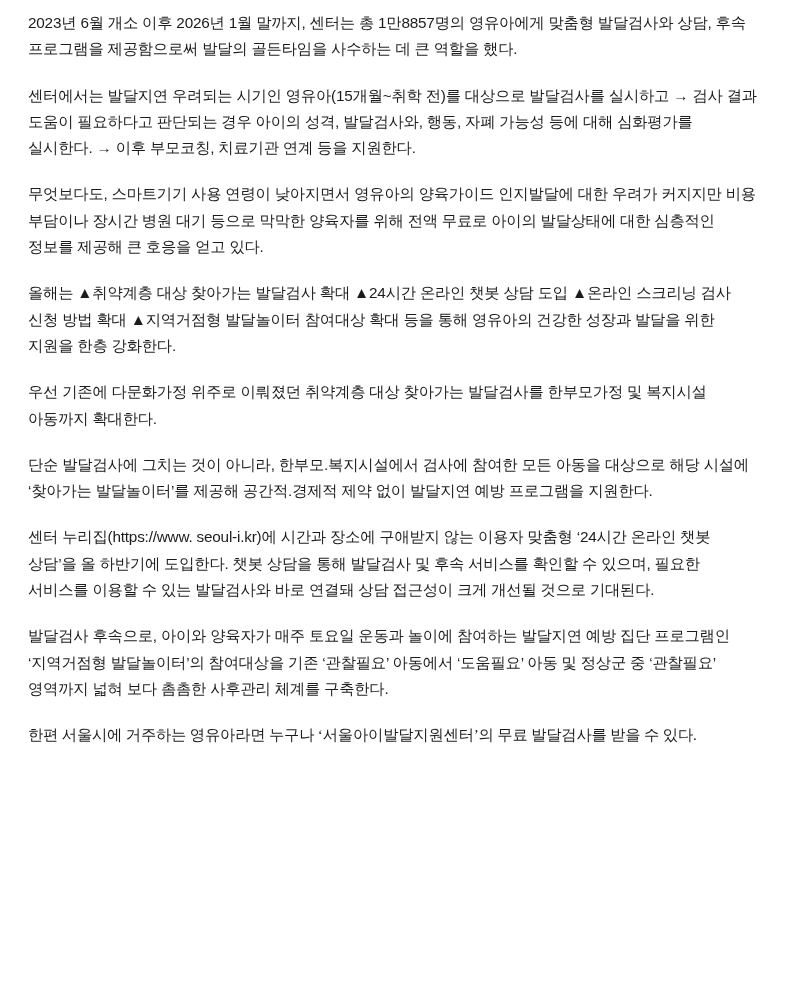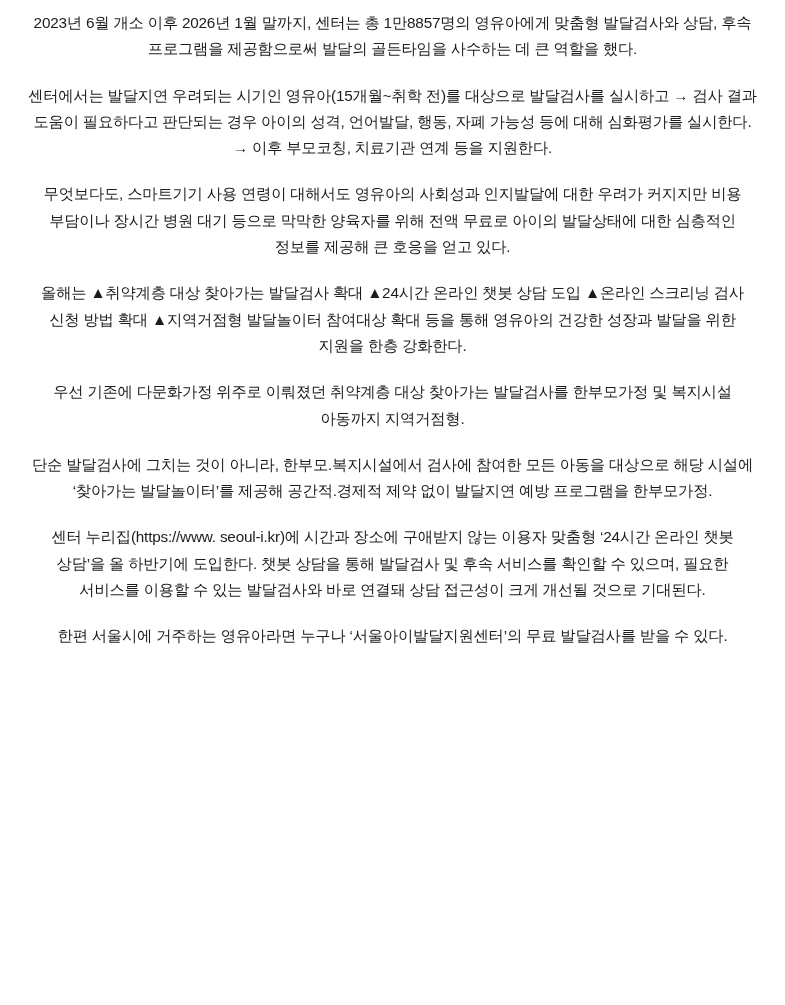--- a/index.html
+++ b/index.html
@@ -17,32 +17,34 @@
     padding: 10px 28px 12px 28px;
     box-sizing: border-box;
     width: 785px;
   }
   .para {
     font-size: 15.3px;
     line-height: 1.72;
     margin: 0 0 20px 0;
     letter-spacing: -0.2px;
     word-break: keep-all;
-    text-align: center;
+    text-align: left;
     color: #1b1b1b;
   }
   .para:last-child {
     margin-bottom: 12px;
+    font-family: Liberation Serif, serif;
   }
 </style>
 </head>
 <body>
 
 <div class="article">
   <p class="para">2023년 6월 개소 이후 2026년 1월 말까지, 센터는 총 1만8857명의 영유아에게 맞춤형 발달검사와 상담, 후속 프로그램을 제공함으로써 발달의 골든타임을 사수하는 데 큰 역할을 했다.</p>
-  <p class="para">센터에서는 발달지연 우려되는 시기인 영유아(15개월~취학 전)를 대상으로 발달검사를 실시하고 → 검사 결과 도움이 필요하다고 판단되는 경우 아이의 성격, 언어발달, 행동, 자폐 가능성 등에 대해 심화평가를 실시한다. → 이후 부모코칭, 치료기관 연계 등을 지원한다.</p>
-  <p class="para">무엇보다도, 스마트기기 사용 연령이 대해서도 영유아의 사회성과 인지발달에 대한 우려가 커지지만 비용 부담이나 장시간 병원 대기 등으로 막막한 양육자를 위해 전액 무료로 아이의 발달상태에 대한 심층적인 정보를 제공해 큰 호응을 얻고 있다.</p>
+  <p class="para">센터에서는 발달지연 우려되는 시기인 영유아(15개월~취학 전)를 대상으로 발달검사를 실시하고 → 검사 결과 도움이 필요하다고 판단되는 경우 아이의 성격, 발달검사와, 행동, 자폐 가능성 등에 대해 심화평가를 실시한다. → 이후 부모코칭, 치료기관 연계 등을 지원한다.</p>
+  <p class="para">무엇보다도, 스마트기기 사용 연령이 낮아지면서 영유아의 양육가이드 인지발달에 대한 우려가 커지지만 비용 부담이나 장시간 병원 대기 등으로 막막한 양육자를 위해 전액 무료로 아이의 발달상태에 대한 심층적인 정보를 제공해 큰 호응을 얻고 있다.</p>
   <p class="para">올해는 ▲취약계층 대상 찾아가는 발달검사 확대 ▲24시간 온라인 챗봇 상담 도입 ▲온라인 스크리닝 검사 신청 방법 확대 ▲지역거점형 발달놀이터 참여대상 확대 등을 통해 영유아의 건강한 성장과 발달을 위한 지원을 한층 강화한다.</p>
-  <p class="para">우선 기존에 다문화가정 위주로 이뤄졌던 취약계층 대상 찾아가는 발달검사를 한부모가정 및 복지시설 아동까지 지역거점형.</p>
-  <p class="para">단순 발달검사에 그치는 것이 아니라, 한부모.복지시설에서 검사에 참여한 모든 아동을 대상으로 해당 시설에 ‘찾아가는 발달놀이터’를 제공해 공간적.경제적 제약 없이 발달지연 예방 프로그램을 한부모가정.</p>
+  <p class="para">우선 기존에 다문화가정 위주로 이뤄졌던 취약계층 대상 찾아가는 발달검사를 한부모가정 및 복지시설 아동까지 확대한다.</p>
+  <p class="para">단순 발달검사에 그치는 것이 아니라, 한부모.복지시설에서 검사에 참여한 모든 아동을 대상으로 해당 시설에 ‘찾아가는 발달놀이터’를 제공해 공간적.경제적 제약 없이 발달지연 예방 프로그램을 지원한다.</p>
   <p class="para">센터 누리집(https://www. seoul-i.kr)에 시간과 장소에 구애받지 않는 이용자 맞춤형 ‘24시간 온라인 챗봇 상담’을 올 하반기에 도입한다. 챗봇 상담을 통해 발달검사 및 후속 서비스를 확인할 수 있으며, 필요한 서비스를 이용할 수 있는 발달검사와 바로 연결돼 상담 접근성이 크게 개선될 것으로 기대된다.</p>
+  <p class="para">발달검사 후속으로, 아이와 양육자가 매주 토요일 운동과 놀이에 참여하는 발달지연 예방 집단 프로그램인 ‘지역거점형 발달놀이터’의 참여대상을 기존 ‘관찰필요’ 아동에서 ‘도움필요’ 아동 및 정상군 중 ‘관찰필요’ 영역까지 넓혀 보다 촘촘한 사후관리 체계를 구축한다.</p>
   <p class="para">한편 서울시에 거주하는 영유아라면 누구나 ‘서울아이발달지원센터’의 무료 발달검사를 받을 수 있다.</p>
 </div>
 
 </body></html>

